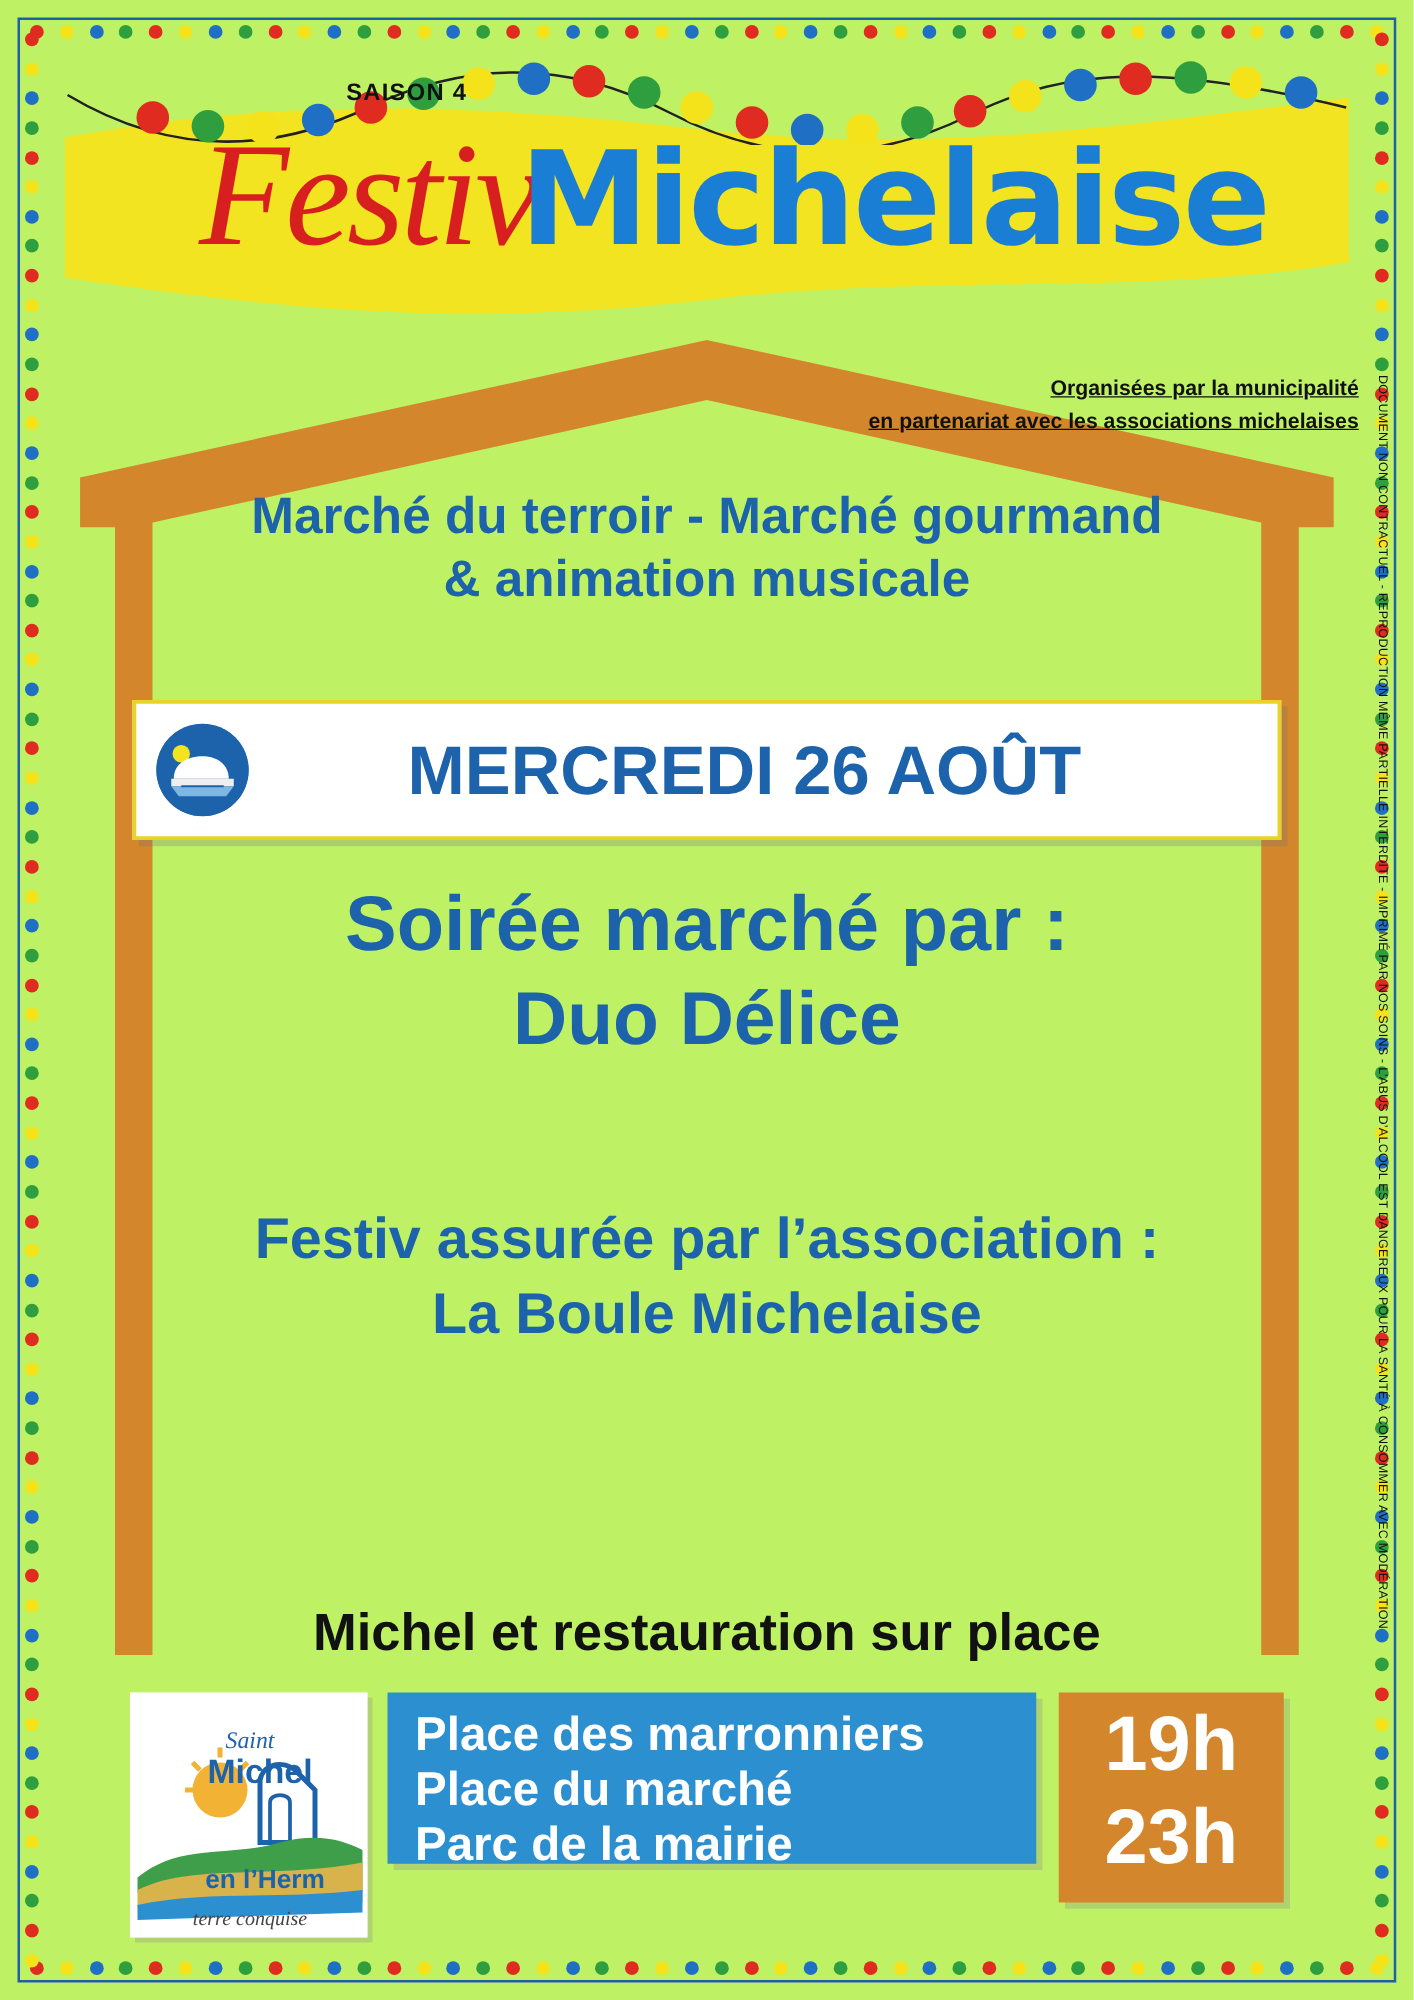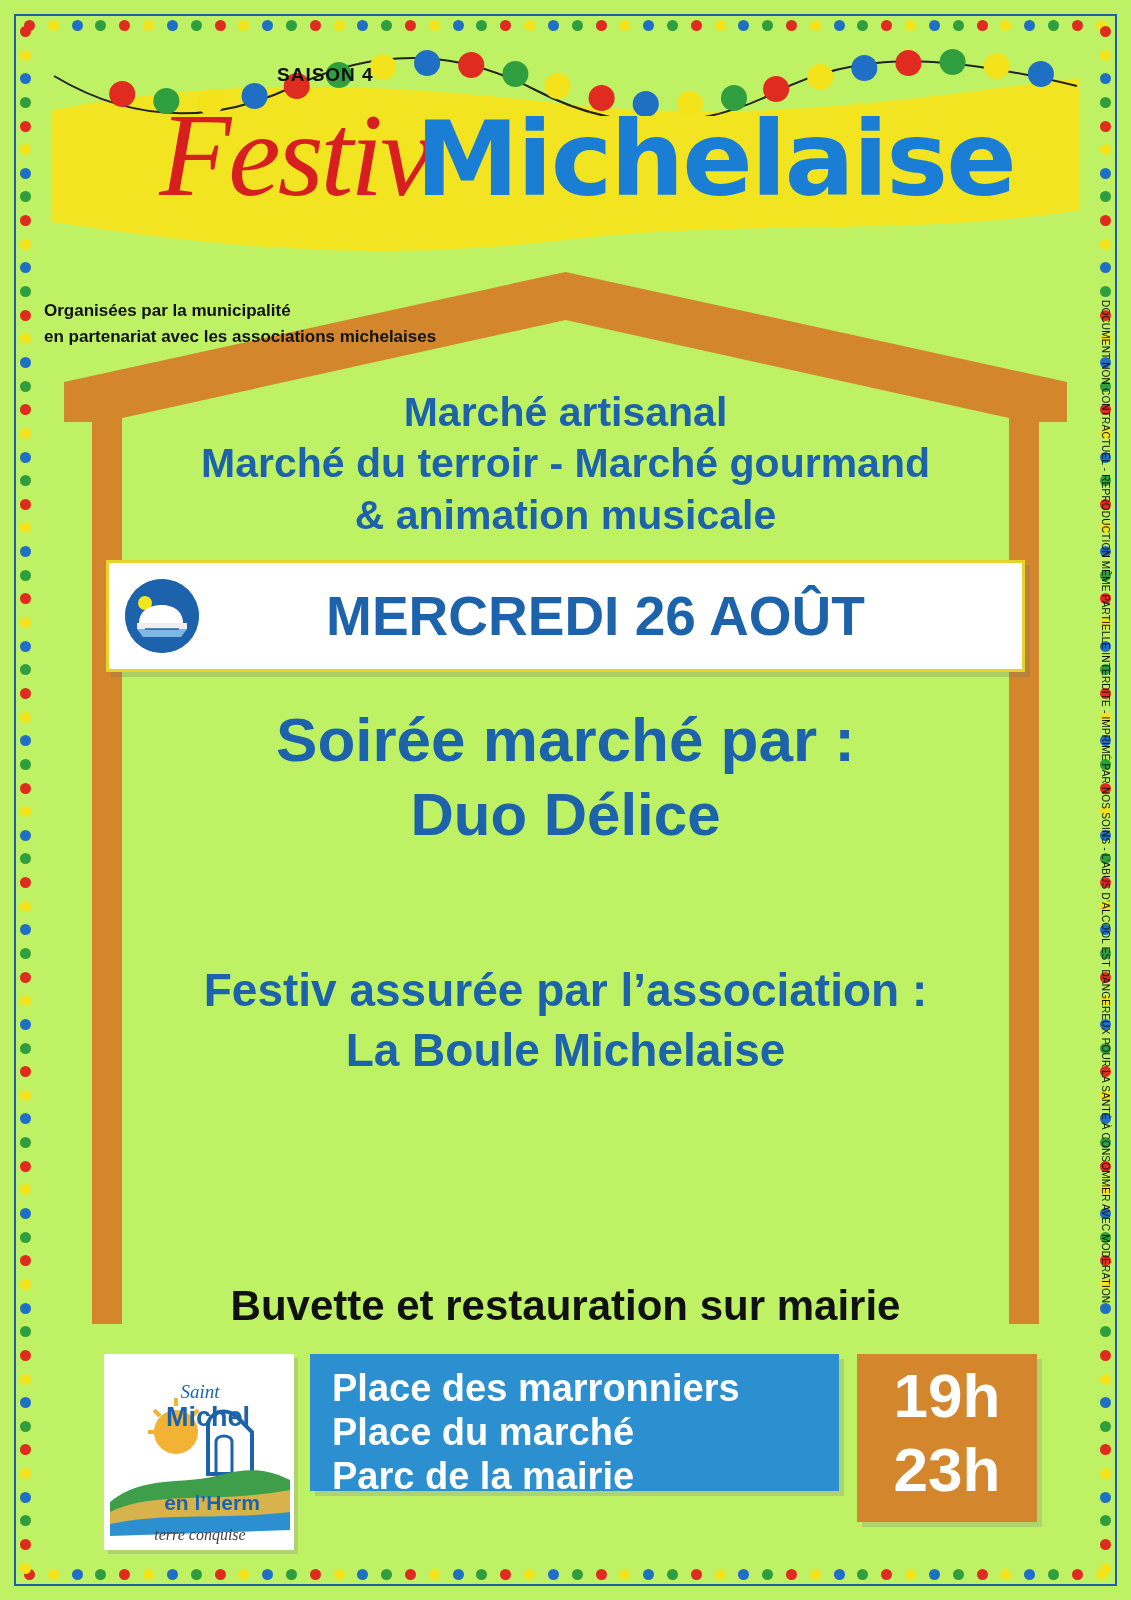--- a/index.html
+++ b/index.html
@@ -145,26 +145,27 @@
     bottom: 240px;
   }
   .post.left  { left: 48px; }
   .post.right { right: 48px; }
 
   .organisers {
     position: absolute;
     left: 0;
     right: 0;
     top: 26px;
-    text-align: left;
+    text-align: right;
     font-size: 17px;
     font-weight: bold;
     color: #111111;
     line-height: 1.5;
     z-index: 3;
+    text-decoration: underline;
   }
 
   .markets {
     position: absolute;
     left: 0;
     right: 0;
     top: 115px;
     text-align: center;
     color: #1d63ab;
     font-weight: bold;
@@ -247,21 +248,21 @@
     font-size: 42px;
     font-weight: bold;
     color: #111111;
     z-index: 3;
   }
 
   
   .footer {
     position: absolute;
     left: 60px;
-    right: 50px;
+    right: 60px;
     bottom: 4px;
     height: 206px;
     display: flex;
     align-items: flex-start;
     z-index: 3;
   }
   .logo {
     width: 190px;
     height: 196px;
     position: relative;
@@ -613,21 +614,20 @@
 
       <div class="post left"></div>
       <div class="post right"></div>
 
       <div class="organisers">
         <div>Organisées par la municipalité</div>
         <div>en partenariat avec les associations michelaises</div>
       </div>
 
       <div class="markets">
-        <div>Marché artisanal</div>
         <div>Marché du terroir - Marché gourmand</div>
         <div>&amp; animation musicale</div>
       </div>
 
       <div class="date-band">
         <div class="date-icon">
           <svg viewBox="0 0 74 74" width="74" height="74">
             <circle cx="37" cy="37" r="37" fill="#1d63ab"></circle>
             <circle cx="20" cy="24" r="7" fill="#f2e420"></circle>
             <path d="M14,44 C14,31 26,26 37,26 C48,26 58,32 58,44 Z" fill="#ffffff"></path>
@@ -639,21 +639,21 @@
         <div class="date-text">MERCREDI 26 AOÛT</div>
       </div>
 
       <div class="center-block">
         <div class="soiree">Soirée marché par :</div>
         <div class="duo">Duo Délice</div>
         <div class="buvette-assoc">Festiv assurée par l’association :</div>
         <div class="boule">La Boule Michelaise</div>
       </div>
 
-      <div class="buvette-resto">Buvette et restauration sur mairie</div>
+      <div class="buvette-resto">Michel et restauration sur place</div>
 
       <div class="footer">
 
         <div class="logo">
           <svg viewBox="0 0 190 196" width="190" height="196">
             <rect x="0" y="0" width="190" height="196" fill="#ffffff"></rect>
             <circle cx="72" cy="78" r="22" fill="#f2b233"></circle>
             <g stroke="#f2b233" stroke-width="4">
               <line x1="72" y1="44" x2="72" y2="52"></line>
               <line x1="44" y1="78" x2="52" y2="78"></line>

